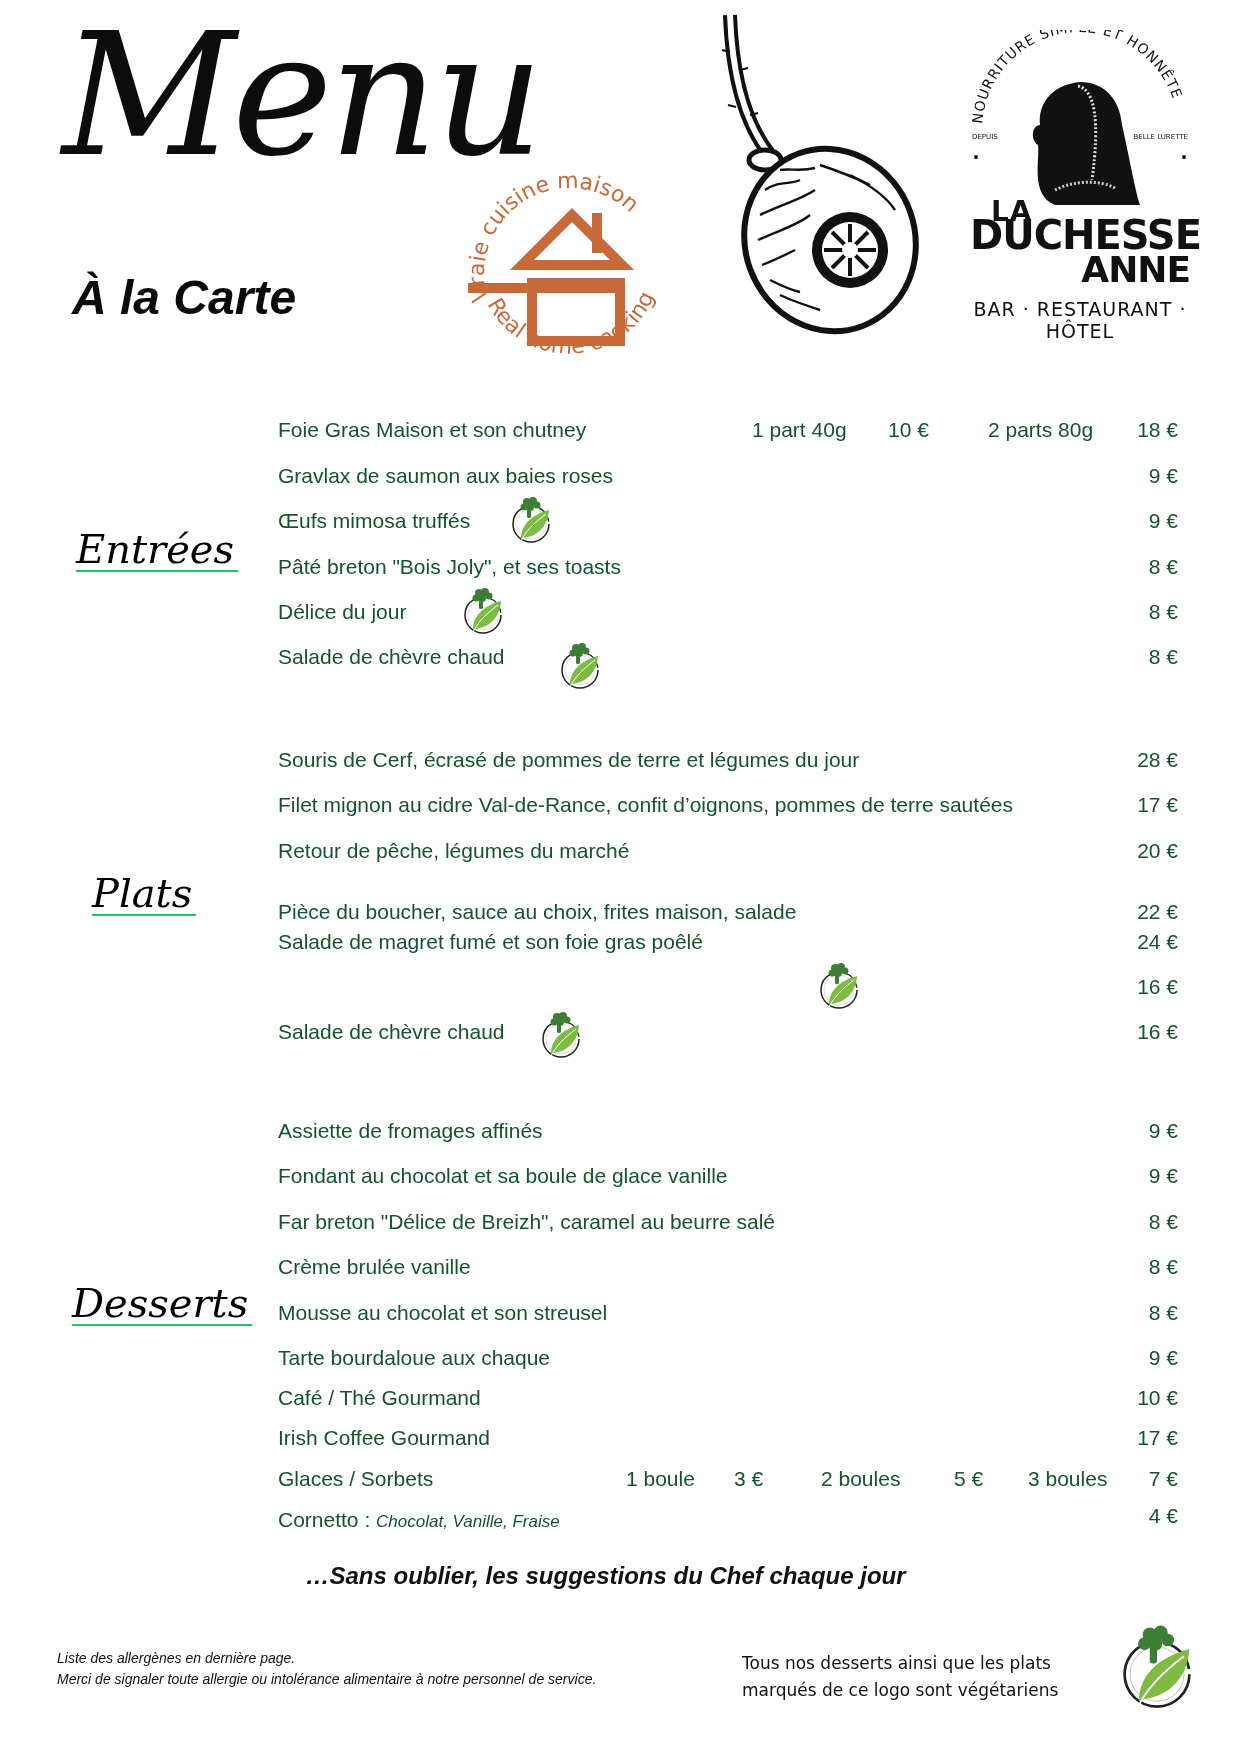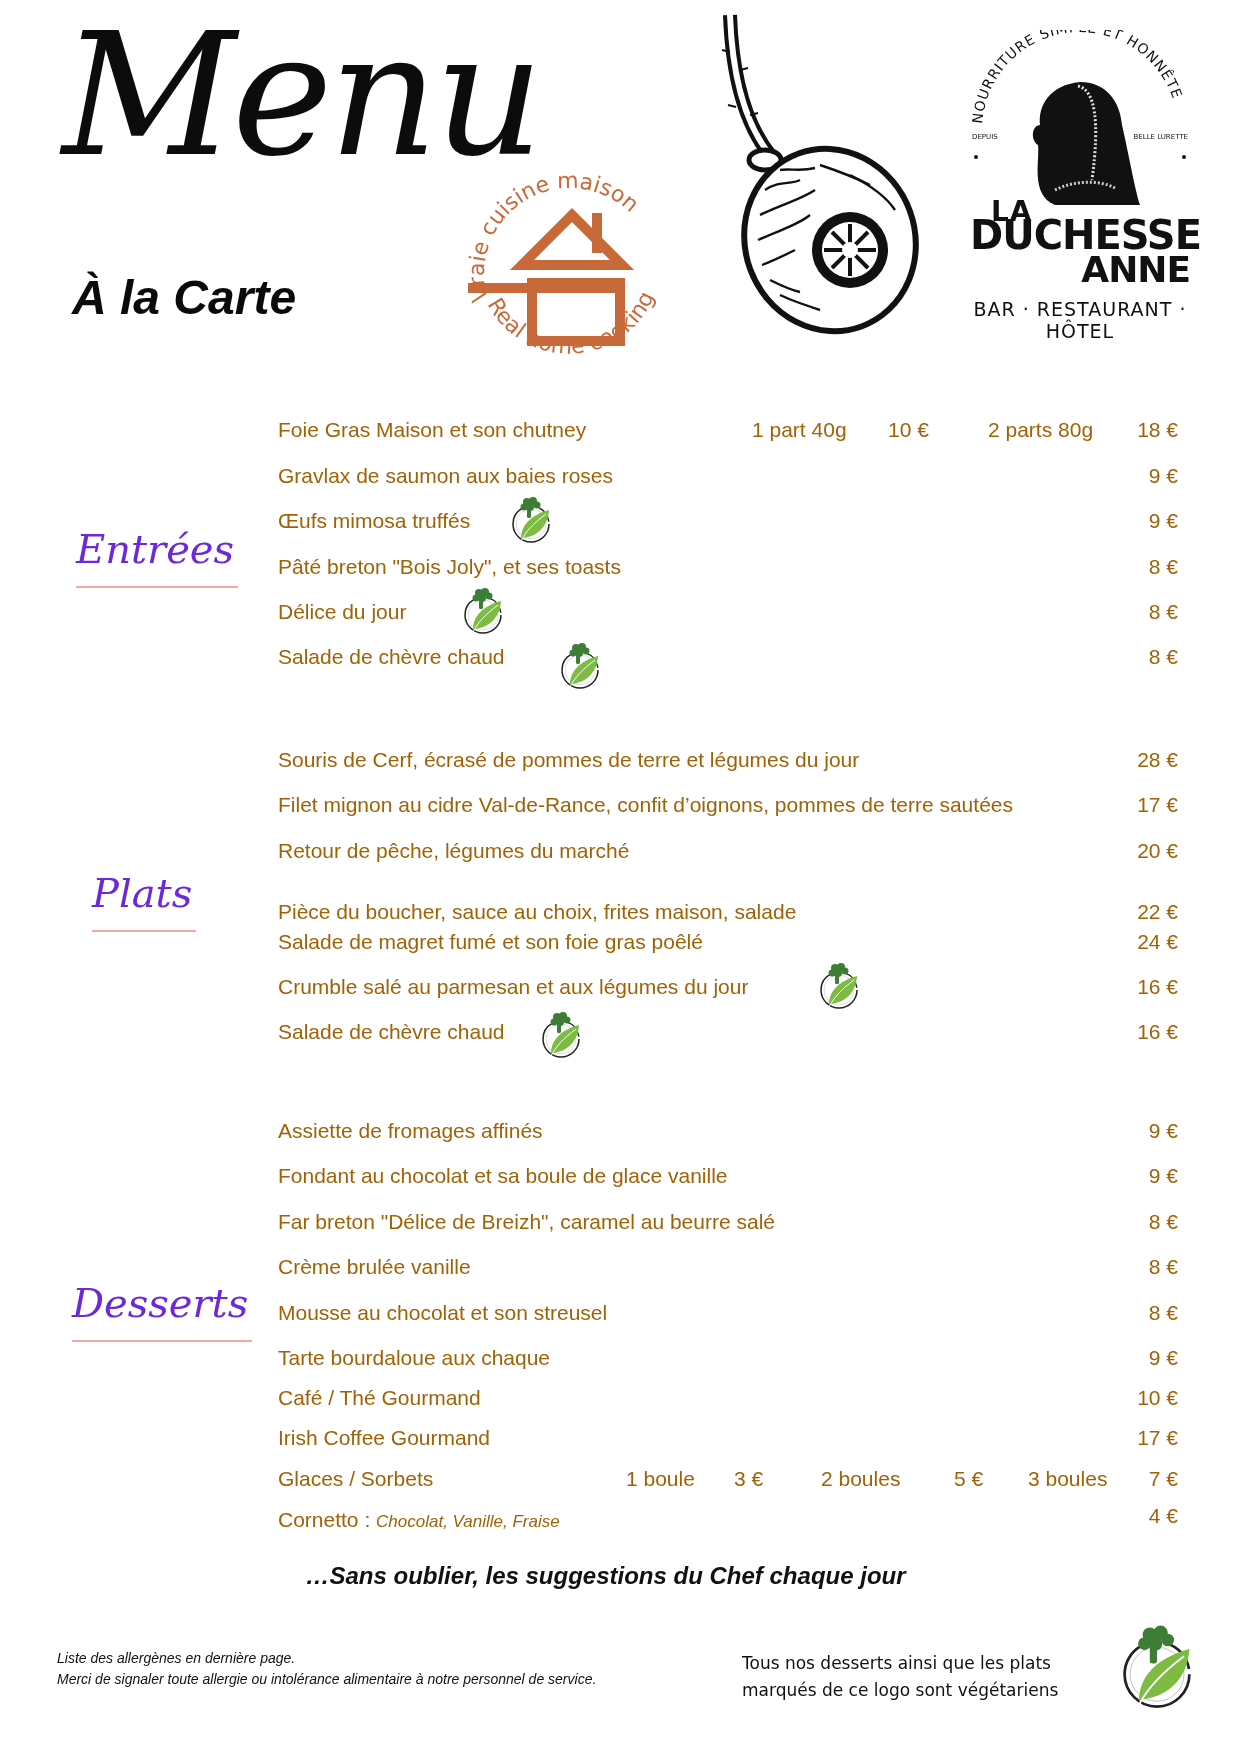--- a/index.html
+++ b/index.html
@@ -29,28 +29,28 @@
   .duchesse .la { position:absolute; left: 31px; top: 165px; font-family:"DejaVu Sans", sans-serif; font-weight:bold; font-size:28px; letter-spacing:1px; }
   .duchesse .name1 { position:absolute; left: 10px; top: 185px; width: 220px; text-align:center; font-family:"DejaVu Sans", sans-serif; font-weight:bold; font-size:40px; line-height:1; letter-spacing:-1px; }
   .duchesse .name2 { position:absolute; left: 10px; top: 222px; width: 220px; text-align:right; font-family:"DejaVu Sans", sans-serif; font-weight:bold; font-size:36px; line-height:1; letter-spacing:-1px; }
   .duchesse .tagline { position:absolute; left: 0px; top: 268px; width: 240px; text-align:center; font-family:"DejaVu Sans", sans-serif; font-size:19px; letter-spacing:1px; }
   .duchesse .depuis { position:absolute; left: 12px; top: 103px; font-size:7px; font-family:"DejaVu Sans", sans-serif; }
   .duchesse .belle { position:absolute; right: 12px; top: 103px; font-size:7px; font-family:"DejaVu Sans", sans-serif; }
 
   
   .section-label {
     font-family: "DejaVu Serif", serif; font-style: italic;
-    font-size: 40px; color: #6d28d9;
-    border-bottom: 2px solid #fca5a5; line-height: 1.05; padding: 0 4px 16px 0;
+    font-size: 40px; color: #000000;
+    border-bottom: 2px solid #22c55e; line-height: 1.05; padding: 0 4px 0 0;
   }
 
   
   .row {
     position: absolute; left: 278px; width: 900px; height: 36px;
-    font-family: "Liberation Sans", sans-serif; font-size: 21px; color: #a16207;
+    font-family: "Liberation Sans", sans-serif; font-size: 21px; color: #14532d;
   }
   .row .name { position: absolute; left: 0; top: 4px; white-space: nowrap; }
   .row .price { position: absolute; right: 0; top: 4px; white-space: nowrap; }
   .row .opt { position: absolute; top: 4px; white-space: nowrap; }
   .row .veg { position: absolute; top: -10px; width: 50px; height: 50px; }
   .row .italic-small { font-style: italic; font-size: 17px; }
 
   .chef-note {
     left: 0; width: 1241px; top: 1562px; text-align: center; padding-right: 10px;
     font-family: "Liberation Sans", sans-serif; font-weight: bold; font-style: italic;
@@ -227,21 +227,20 @@
 </div>
 <div class="row" style="top:896px">
   <span class="name">Pièce du boucher, sauce au choix, frites maison, salade</span>
   <span class="price">22 €</span>
 </div>
 <div class="row" style="top:926px">
   <span class="name">Salade de magret fumé et son foie gras poêlé</span>
   <span class="price">24 €</span>
 </div>
 <div class="row" style="top:971px">
-  <span class="name">Crumble salé au parmesan et aux légumes du jour</span>
   <svg class="veg" style="left:536px">
       <use href="#veg-sym"></use>
     </svg>
   <span class="price">16 €</span>
 </div>
 <div class="row" style="top:1016px">
   <span class="name">Salade de chèvre chaud</span>
   <svg class="veg" style="left:258px;top:-6px">
       <use href="#veg-sym"></use>
     </svg>

